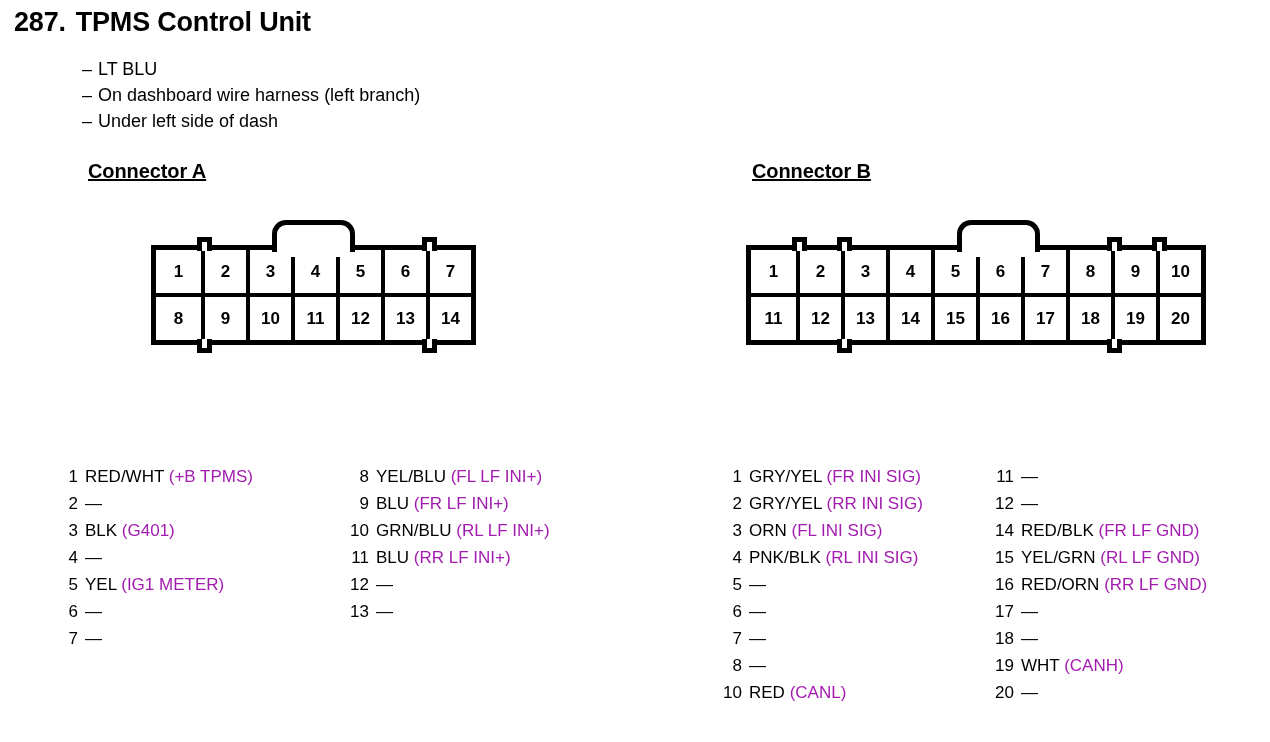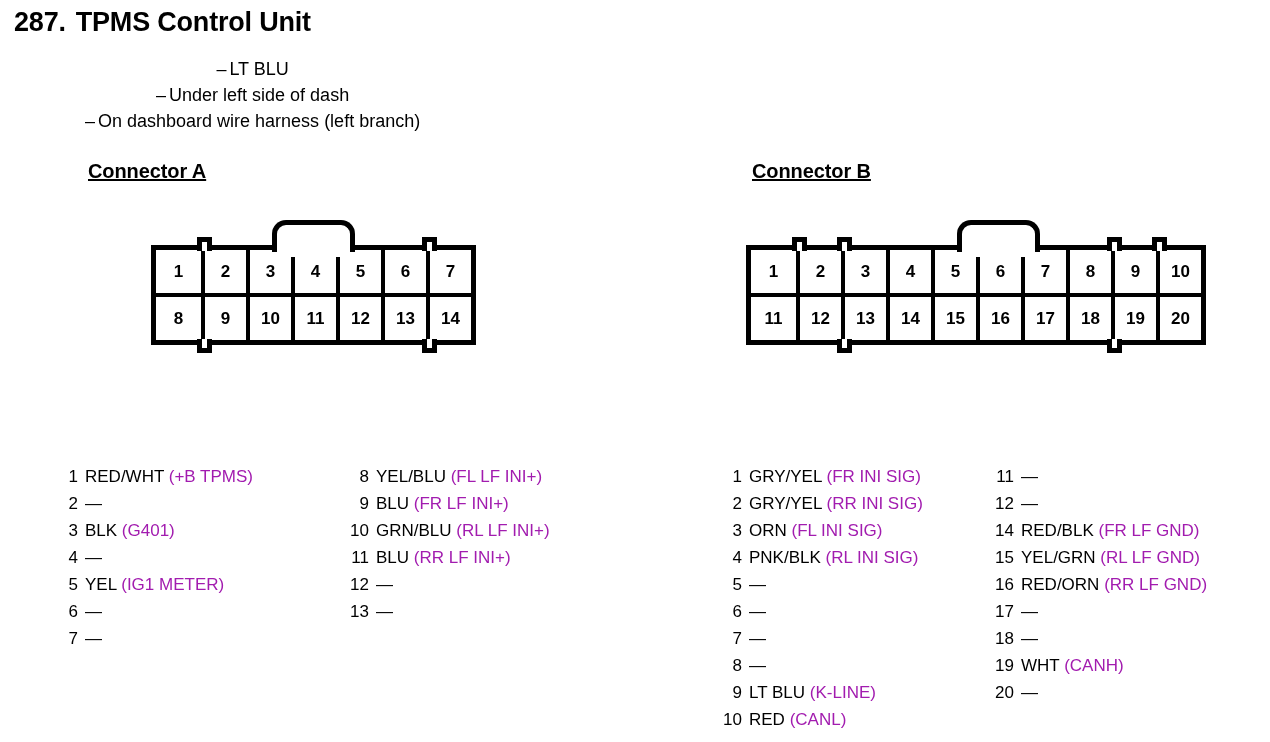--- a/index.html
+++ b/index.html
@@ -25,21 +25,20 @@
     white-space: nowrap;
   }
   .title-num { margin-right: 10px; }
 
   .notes {
     position: absolute;
     left: 82px;
     top: 56px;
     font-size: 18px;
     line-height: 26px;
-    text-align: center;
   }
   .note-line { white-space: nowrap; }
   .note-dash { display: inline-block; width: 16px; }
 
   .conn-block { position: absolute; top: 160px; }
   .conn-a { left: 88px; }
   .conn-b { left: 752px; }
 
   .conn-heading {
     font-size: 20px;
@@ -132,22 +131,22 @@
 </style>
 </head>
 <body>
 
 <div class="page-title">
   <span class="title-num">287.</span><span>TPMS Control Unit</span>
 </div>
 
 <div class="notes" id="notes-list">
     <div class="note-line"><span class="note-dash">–</span><span>LT BLU</span></div>
+    <div class="note-line"><span class="note-dash">–</span><span>On dashboard wire harness (left branch)</span></div>
     <div class="note-line"><span class="note-dash">–</span><span>Under left side of dash</span></div>
-    <div class="note-line"><span class="note-dash">–</span><span>On dashboard wire harness (left branch)</span></div>
   </div>
 
 <div class="conn-block conn-a">
   <div class="conn-heading">Connector A</div>
   <div class="conn-draw">
     <div class="conn-body" id="conn-a-body">
       <div class="tab" style="left: 116px;">
         <div class="tab-mask"></div>
       </div>
       <div class="notch top" style="left: 41px;"></div>
@@ -237,21 +236,20 @@
 
 <div class="pinlist list-b-left" id="list-b-left">
     <div class="pin-line"><span class="pin-no">1</span><span>GRY/YEL</span><span class="sig"> (FR INI SIG)</span></div>
     <div class="pin-line"><span class="pin-no">2</span><span>GRY/YEL</span><span class="sig"> (RR INI SIG)</span></div>
     <div class="pin-line"><span class="pin-no">3</span><span>ORN</span><span class="sig"> (FL INI SIG)</span></div>
     <div class="pin-line"><span class="pin-no">4</span><span>PNK/BLK</span><span class="sig"> (RL INI SIG)</span></div>
     <div class="pin-line"><span class="pin-no">5</span><span>—</span></div>
     <div class="pin-line"><span class="pin-no">6</span><span>—</span></div>
     <div class="pin-line"><span class="pin-no">7</span><span>—</span></div>
     <div class="pin-line"><span class="pin-no">8</span><span>—</span></div>
-    <div class="pin-line"><span class="pin-no">9</span><span>LT BLU</span><span class="sig"> (K-LINE)</span></div>
     <div class="pin-line"><span class="pin-no">10</span><span>RED</span><span class="sig"> (CANL)</span></div>
   </div>
 <div class="pinlist list-b-right" id="list-b-right">
     <div class="pin-line"><span class="pin-no">11</span><span>—</span></div>
     <div class="pin-line"><span class="pin-no">12</span><span>—</span></div>
     <div class="pin-line"><span class="pin-no">14</span><span>RED/BLK</span><span class="sig"> (FR LF GND)</span></div>
     <div class="pin-line"><span class="pin-no">15</span><span>YEL/GRN</span><span class="sig"> (RL LF GND)</span></div>
     <div class="pin-line"><span class="pin-no">16</span><span>RED/ORN</span><span class="sig"> (RR LF GND)</span></div>
     <div class="pin-line"><span class="pin-no">17</span><span>—</span></div>
     <div class="pin-line"><span class="pin-no">18</span><span>—</span></div>

